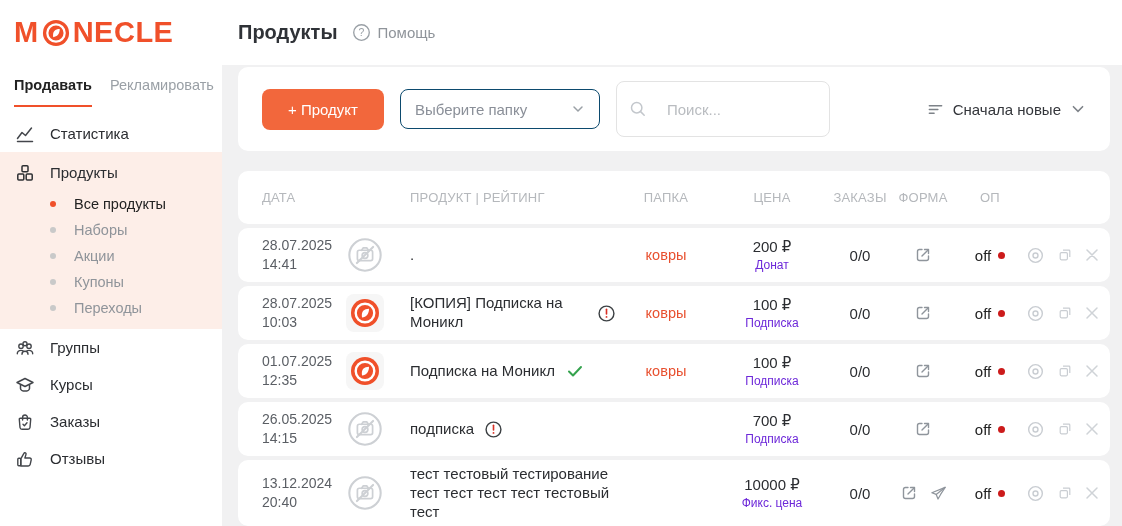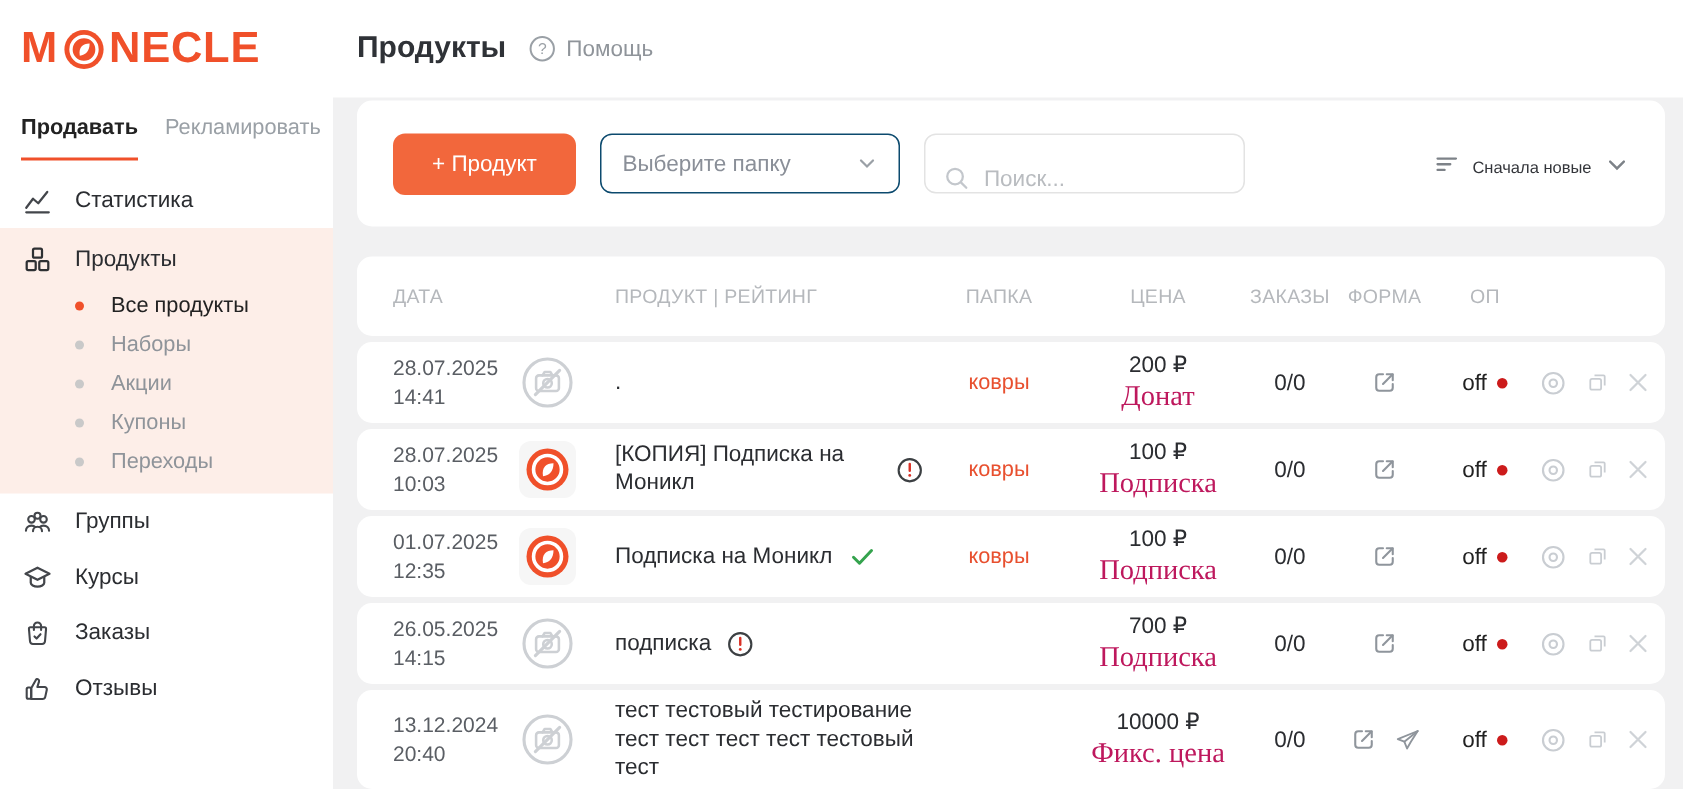--- a/index.html
+++ b/index.html
@@ -35,43 +35,43 @@
   .sub-label { font-size:14.5px; color:#8f949a; }
   .sub-item.active .sub-label { color:#222; }
   
   .card { background:#fff; border-radius:10px; }
   .toolbar-card { height:84px; display:flex; align-items:center; padding:0 24px; gap:16px; }
   .btn-add { height:41px; padding:0 26px; border:none; border-radius:8px; background:#f2673c;
              color:#fff; font-size:15px; font-weight:500; font-family:inherit; cursor:pointer; }
   .select { width:200px; height:40px; border:1px solid #0c4a6e; border-radius:8px;
             display:flex; align-items:center; justify-content:space-between;
             padding:0 14px; font-size:15px; color:#8a8f98; cursor:pointer; }
-  .search { width:214px; height:40px; border:1px solid #e3e3e3; border-radius:8px;
-            display:flex; align-items:flex-end; gap:9px; padding:0 12px; }
+  .search { width:214px; height:56px; border:1px solid #e3e3e3; border-radius:8px;
+            display:flex; align-items:center; gap:20px; padding:0 12px; }
   .search input { border:none; outline:none; width:140px; font-size:15px; font-family:inherit; color:#45484d; }
   .search input::placeholder { color:#b9bcc0; }
-  .sort { margin-left:auto; display:flex; align-items:flex-end; gap:9px; font-size:11px; color:#33353a; cursor:pointer; }
+  .sort { margin-left:auto; display:flex; align-items:flex-start; gap:9px; font-size:15px; color:#33353a; cursor:pointer; }
   
   .grid { display:grid; grid-template-columns:84px 64px 206px 100px 112px 64px 62px 72px 1fr;
           align-items:center; padding:0 16px 0 24px; }
   .header-card { height:53px; margin-top:20px; }
   .th { font-size:13px; color:#b5b8bc; letter-spacing:.2px; }
   .c-center { text-align:center; justify-self:stretch; }
   .row-card { min-height:54px; margin-top:4px; padding-top:5px; padding-bottom:5px; }
   .date-cell { font-size:14px; color:#5a5e64; line-height:1.35; }
   .thumb-cell { display:flex; }
   .thumb-logo { width:38px; height:38px; border-radius:8px; background:#f6f6f6;
                 display:flex; align-items:center; justify-content:center; }
   .name-cell { display:flex; align-items:center; gap:10px; }
   .pname { font-size:15px; color:#2b2d31; line-height:1.25; max-width:200px; cursor:pointer; }
   .folder-cell { text-align:center; }
   .folder-cell a { font-size:14.5px; color:#e8502f; text-decoration:none; cursor:pointer; }
   .price-cell { text-align:center; }
   .price { font-size:15px; color:#2b2d31; font-weight:500; }
-  .ptype { font-size:19px; color:#be185d; margin-top:2px;font-family:Liberation Serif, serif; }
+  .ptype { font-size:12px; color:#6d28d9; margin-top:2px; }
   .orders-cell { text-align:center; font-size:15px; color:#2b2d31; }
   .form-cell { display:flex; align-items:center; justify-content:center; gap:10px; }
   .op-cell { display:flex; align-items:center; justify-content:center; gap:7px;
              font-size:15px; color:#222; }
   .dot { width:7px; height:7px; border-radius:50%; background:#cc1b1b; }
   .actions-cell { display:flex; align-items:center; justify-content:flex-end; gap:12px; }
   .actions-cell span { display:flex; cursor:pointer; }
   svg { display:block; }
 </style>
 </head>

